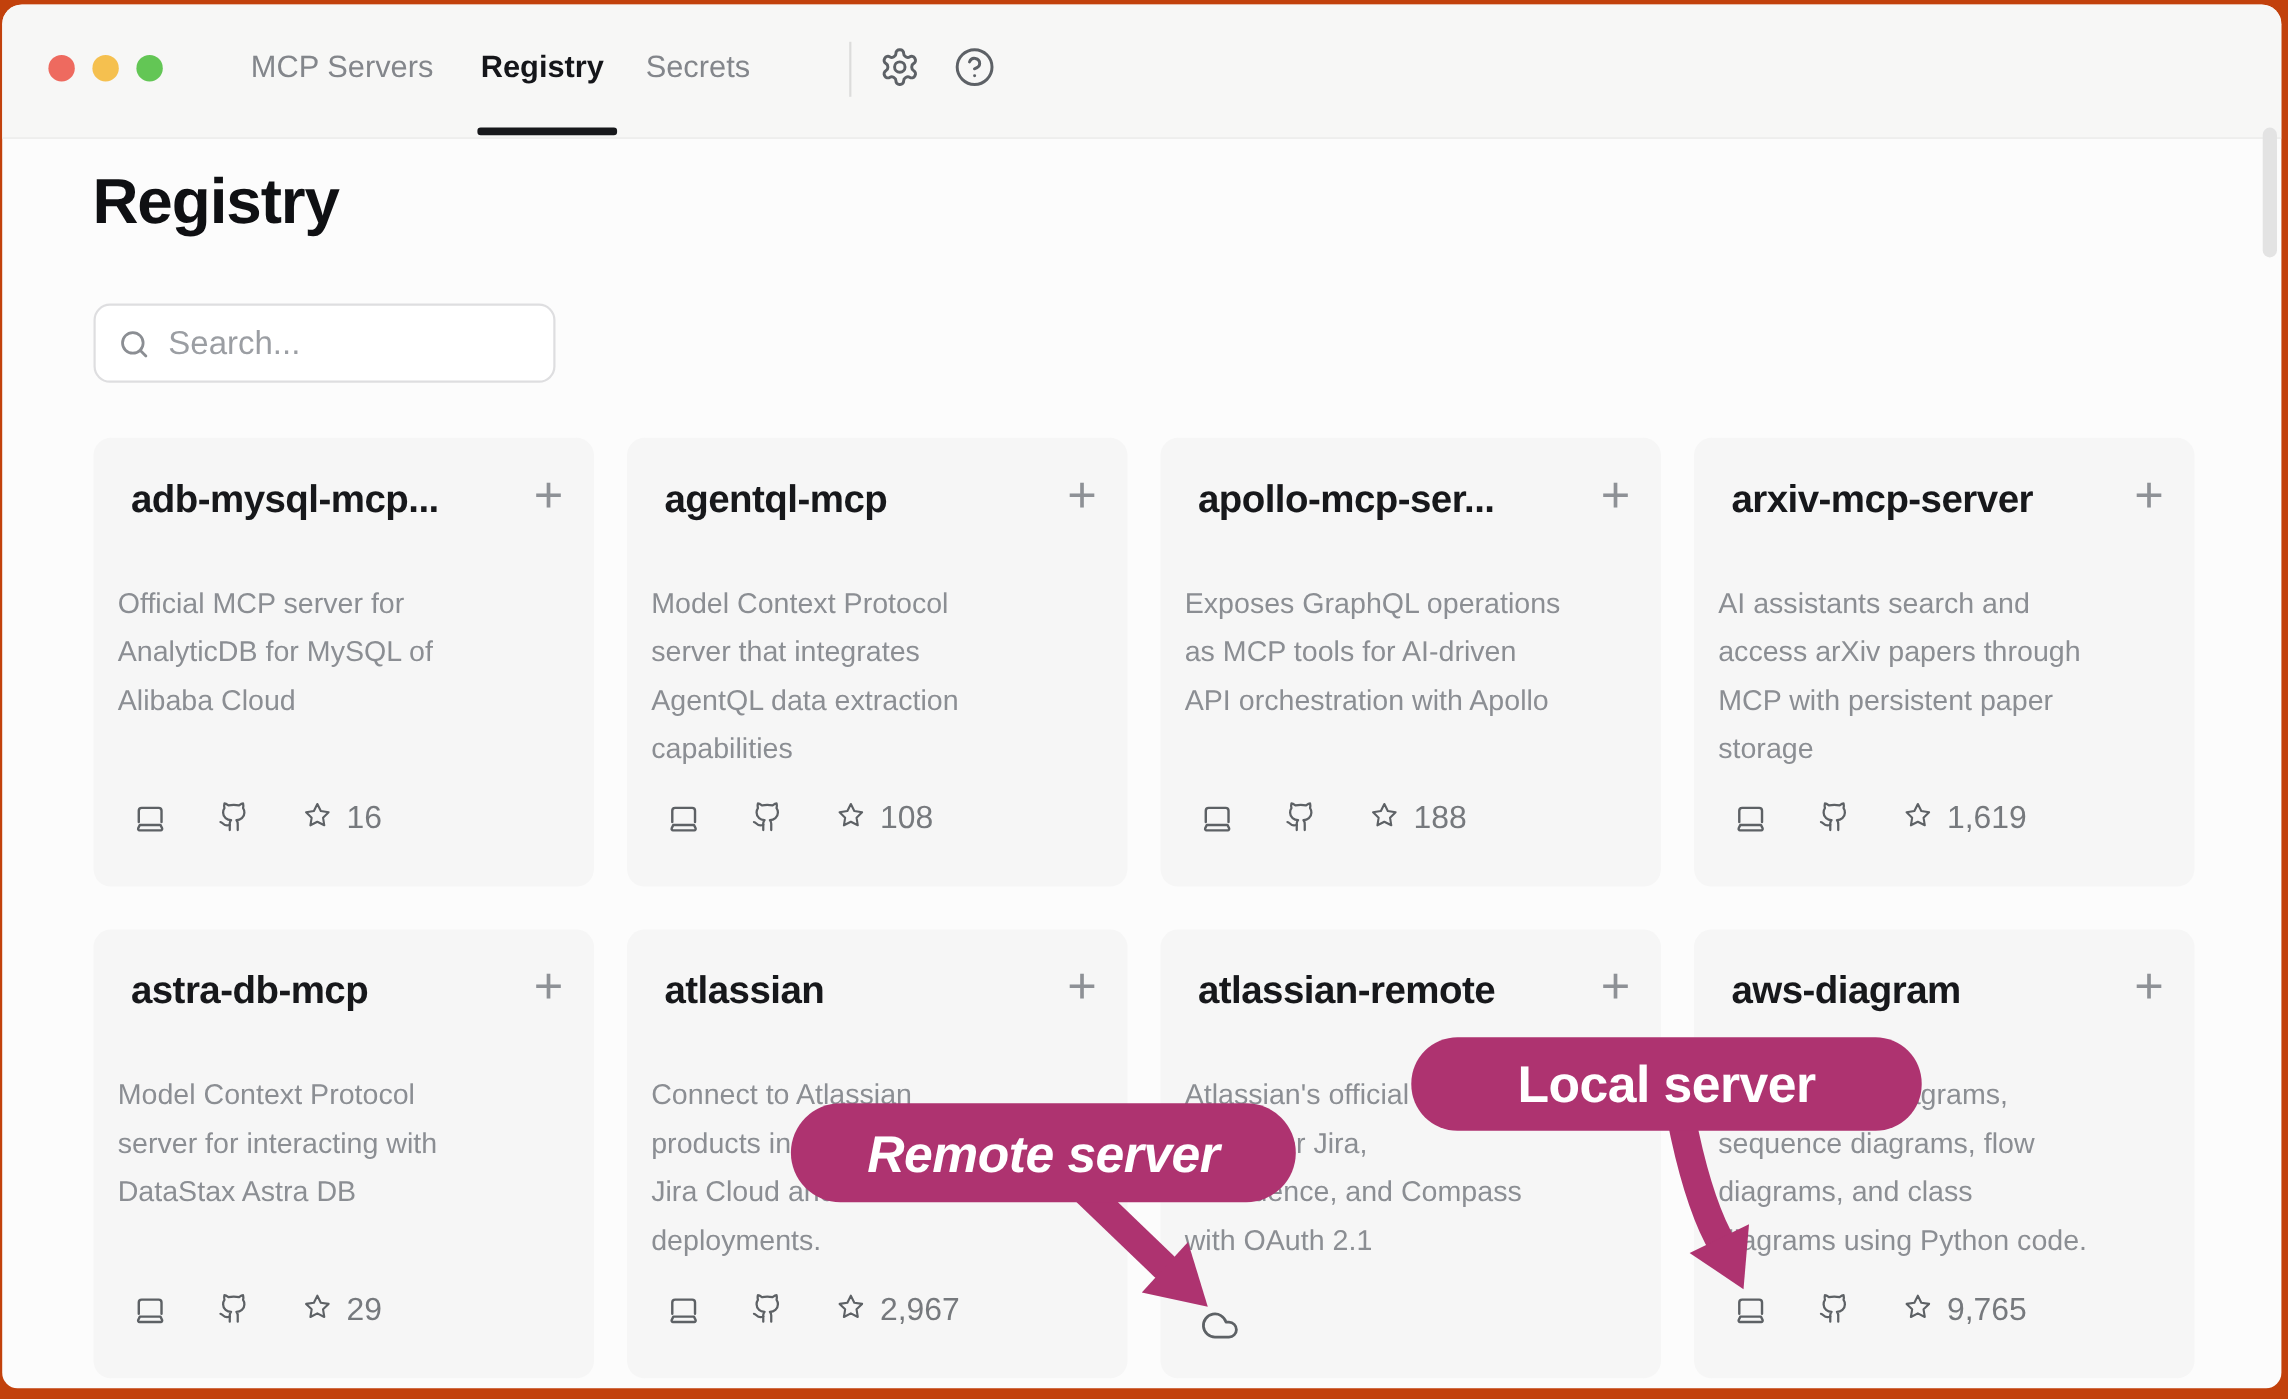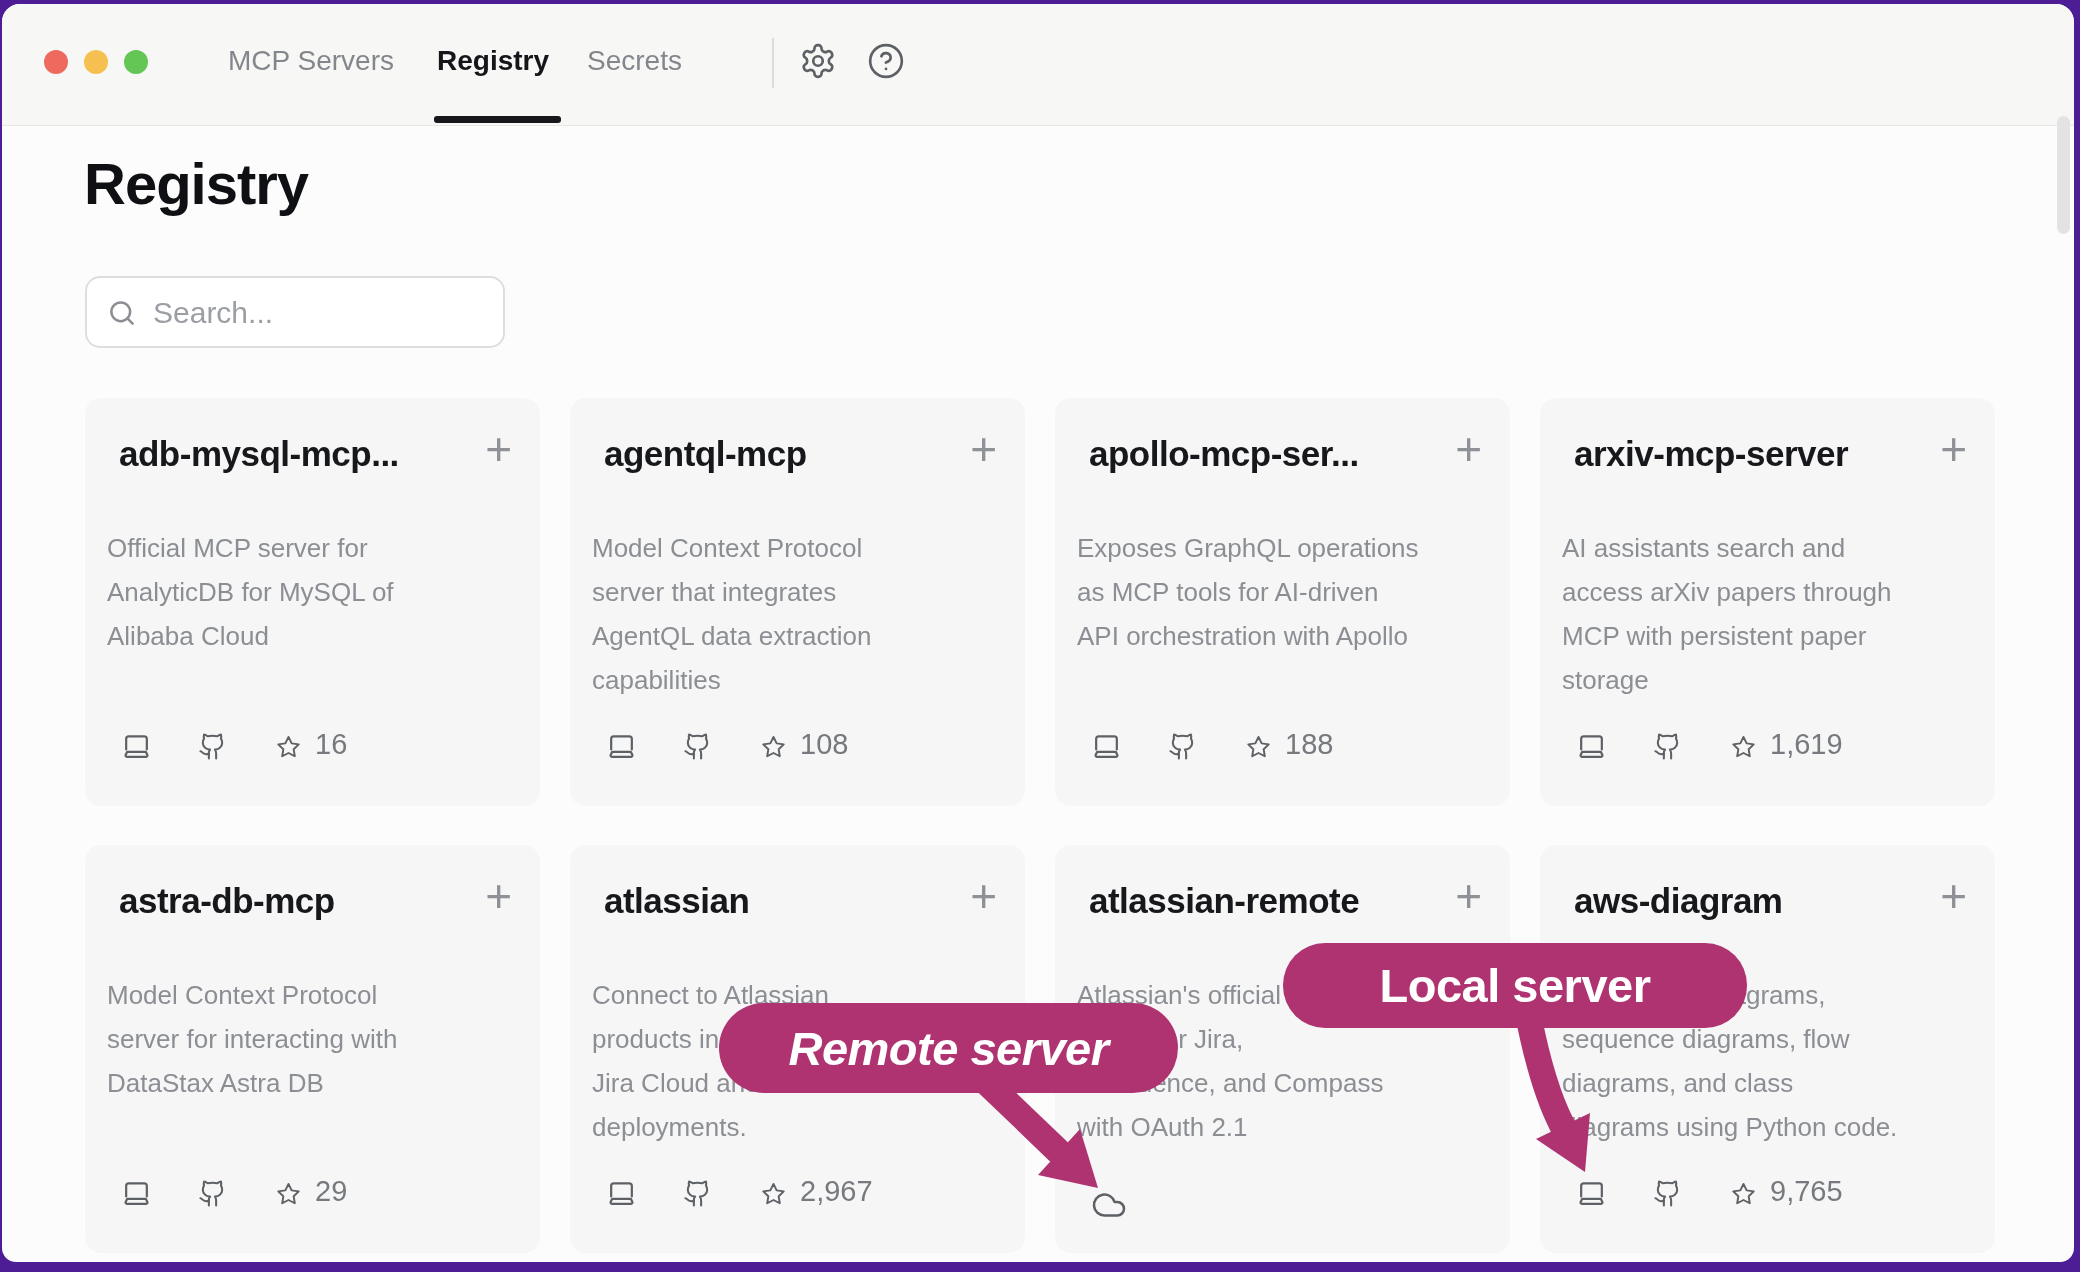--- a/index.html
+++ b/index.html
@@ -1,17 +1,17 @@
 <!DOCTYPE html>
 <html><head>
 <meta charset="utf-8">
 <style>
   html,body{margin:0;padding:0;}
   body{font-family:"Liberation Sans","DejaVu Sans",sans-serif;}
-  .screen{position:relative;width:2080px;height:1272px;background:#4c1d95;overflow:hidden;}
+  .screen{position:relative;width:2080px;height:1272px;background:#c2410c;overflow:hidden;}
   .window{position:absolute;left:2px;top:4px;width:2072px;height:1258px;background:#fcfcfc;
           border-radius:18px 18px 14px 14px;overflow:hidden;}
   
   .titlebar{position:absolute;left:0;top:0;width:100%;height:122px;background:#f7f7f6;
             border-bottom:1px solid #e7e7e6;box-sizing:border-box;}
   .light{position:absolute;top:46px;width:24px;height:24px;border-radius:50%;}
   .tab{position:absolute;top:41px;font-size:28px;color:#83868b;cursor:default;white-space:nowrap;}
   .tab.active{color:#15161a;font-weight:600;}
   .tab-underline{position:absolute;left:432px;top:112px;width:127px;height:7px;border-radius:3px;background:#17181b;}
   .tb-divider{position:absolute;left:770px;top:34px;width:2px;height:50px;background:#dcdcdb;}
@@ -26,21 +26,21 @@
   .search-box input{position:absolute;left:64px;top:0;width:340px;height:68px;border:none;outline:none;
                     background:transparent;font-size:30px;color:#33353a;font-family:inherit;}
   .search-box input::placeholder{color:#9b9ea3;}
   
   .card{position:absolute;width:455px;height:408px;border-radius:16px;background:#f6f6f6;}
   .card-title{position:absolute;left:34px;top:36px;font-size:35px;font-weight:700;color:#17181b;
               letter-spacing:-0.5px;white-space:nowrap;}
   .card-plus{position:absolute;right:28px;top:28px;font-size:46px;font-weight:300;color:#8e9196;line-height:46px;cursor:default;}
   .card-desc{position:absolute;left:22px;top:128px;width:400px;font-size:26px;line-height:44px;
              color:#8b8e93;white-space:pre-line;}
-  .card-footer{position:absolute;left:36px;top:330px;display:flex;align-items:flex-end;color:#5d6165;}
+  .card-footer{position:absolute;left:36px;top:330px;display:flex;align-items:flex-start;color:#5d6165;}
   .fi{display:block;}
   .fi.laptop{width:31px;height:31px;}
   .fi.github{width:29px;height:29px;margin-left:46px;}
   .fi.star{width:27px;height:27px;margin-left:48px;}
   .fi.cloud{width:36px;height:36px;margin-top:12px;}
   .count{margin-left:13px;font-size:29px;color:#76797d;}
   
   .pill{position:absolute;color:#fff;font-weight:700;font-size:47px;letter-spacing:-0.5px;
         display:flex;align-items:center;justify-content:center;}
   .pill-remote{left:717px;top:999px;width:459px;height:90px;border-radius:45px;font-style:italic;}

